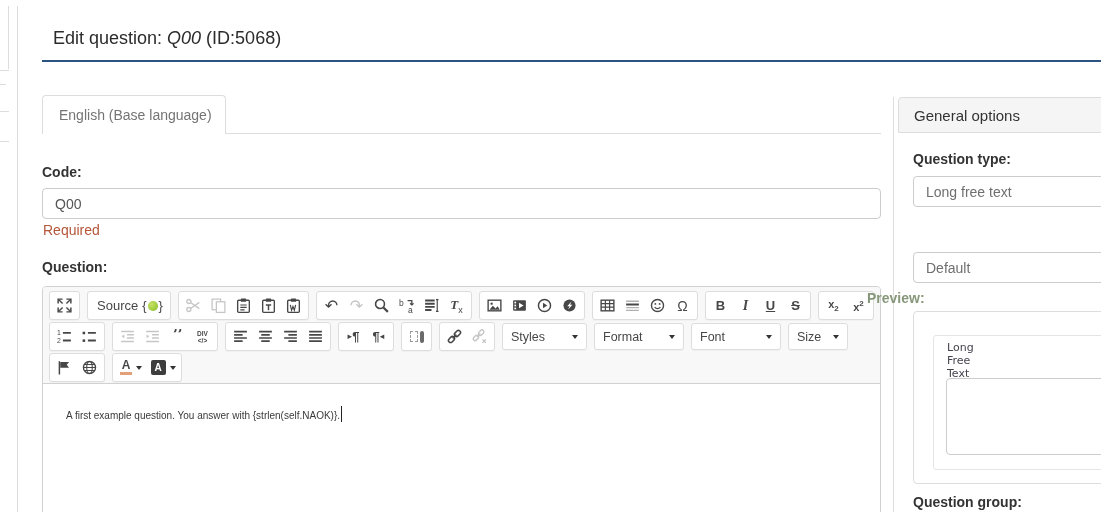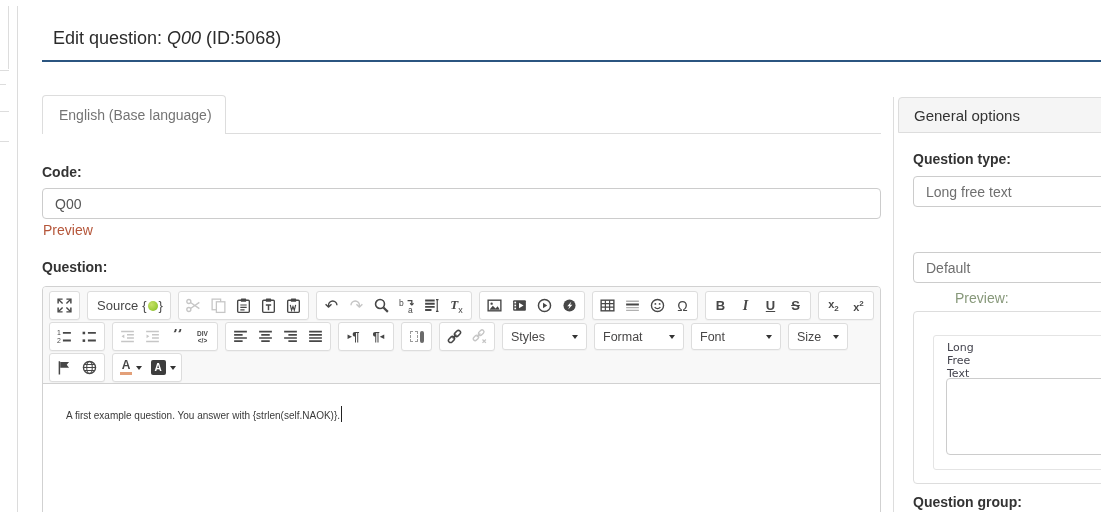--- a/index.html
+++ b/index.html
@@ -81,21 +81,21 @@
   .go-header{position:absolute;left:898px;top:97px;width:210px;height:36px;box-sizing:border-box;
     background:#f5f5f5;border:1px solid #ddd;border-radius:4px 0 0 0;display:flex;align-items:center;
     padding-left:15px;font-size:15px;color:#333;}
   .side-label{position:absolute;left:913px;font-size:14px;font-weight:bold;color:#333;white-space:nowrap;}
   .side-select{position:absolute;left:913px;width:200px;height:31px;box-sizing:border-box;border:1px solid #ccc;
     border-radius:4px;background:#fff;display:flex;align-items:center;padding-left:12px;
     font-size:14px;color:#6f6f6f;}
   .info-icon{display:inline-flex;align-items:center;justify-content:center;width:14px;height:14px;
     border-radius:50%;background:#17649c;color:#fff;font-family:"DejaVu Serif",serif;font-style:italic;
     font-weight:bold;font-size:10px;vertical-align:-2px;margin-left:6px;}
-  .preview-label{position:absolute;left:955px;top:290px;font-size:14px;font-weight:normal;color:#87987a;}
+  .preview-label{position:absolute;left:867px;top:290px;font-size:14px;font-weight:bold;color:#87987a;}
   .preview-box{position:absolute;left:913px;top:311px;width:200px;height:173px;box-sizing:border-box;
     border:1px solid #ddd;border-radius:4px;background:#fff;}
   .preview-card{position:absolute;left:933px;top:335px;width:180px;height:135px;box-sizing:border-box;
     border:1px solid #e4e4e4;border-radius:3px;background:#fff;}
   .preview-qtext{position:absolute;left:947px;top:341px;font-family:"DejaVu Sans",sans-serif;
     font-size:11px;color:#44444e;}
   .preview-textarea{position:absolute;left:946px;top:378px;width:170px;height:77px;box-sizing:border-box;
     border:1px solid #ccc;border-radius:4px;background:#fff;resize:none;outline:none;}
 </style>
 </head>
@@ -115,21 +115,21 @@
   </div>
   <div class="accent-rule"></div>
 
   <div class="tab-underline"></div>
   <div class="lang-tab">
     <span>English (Base language)</span>
   </div>
 
   <div class="form-label" style="left:42px;top:164px;">Code:</div>
   <input class="code-input" type="text" value="Q00" style="">
-  <div class="required-note">Preview</div>
+  <div class="required-note">Required</div>
 
   <div class="form-label" style="left:42px;top:259px;">Question:</div>
 
   <div class="editor">
     <div class="toolbar">
 
       <div class="tb-row">
         <span class="tb-group">
           <span class="tb-btn">
               <span>

